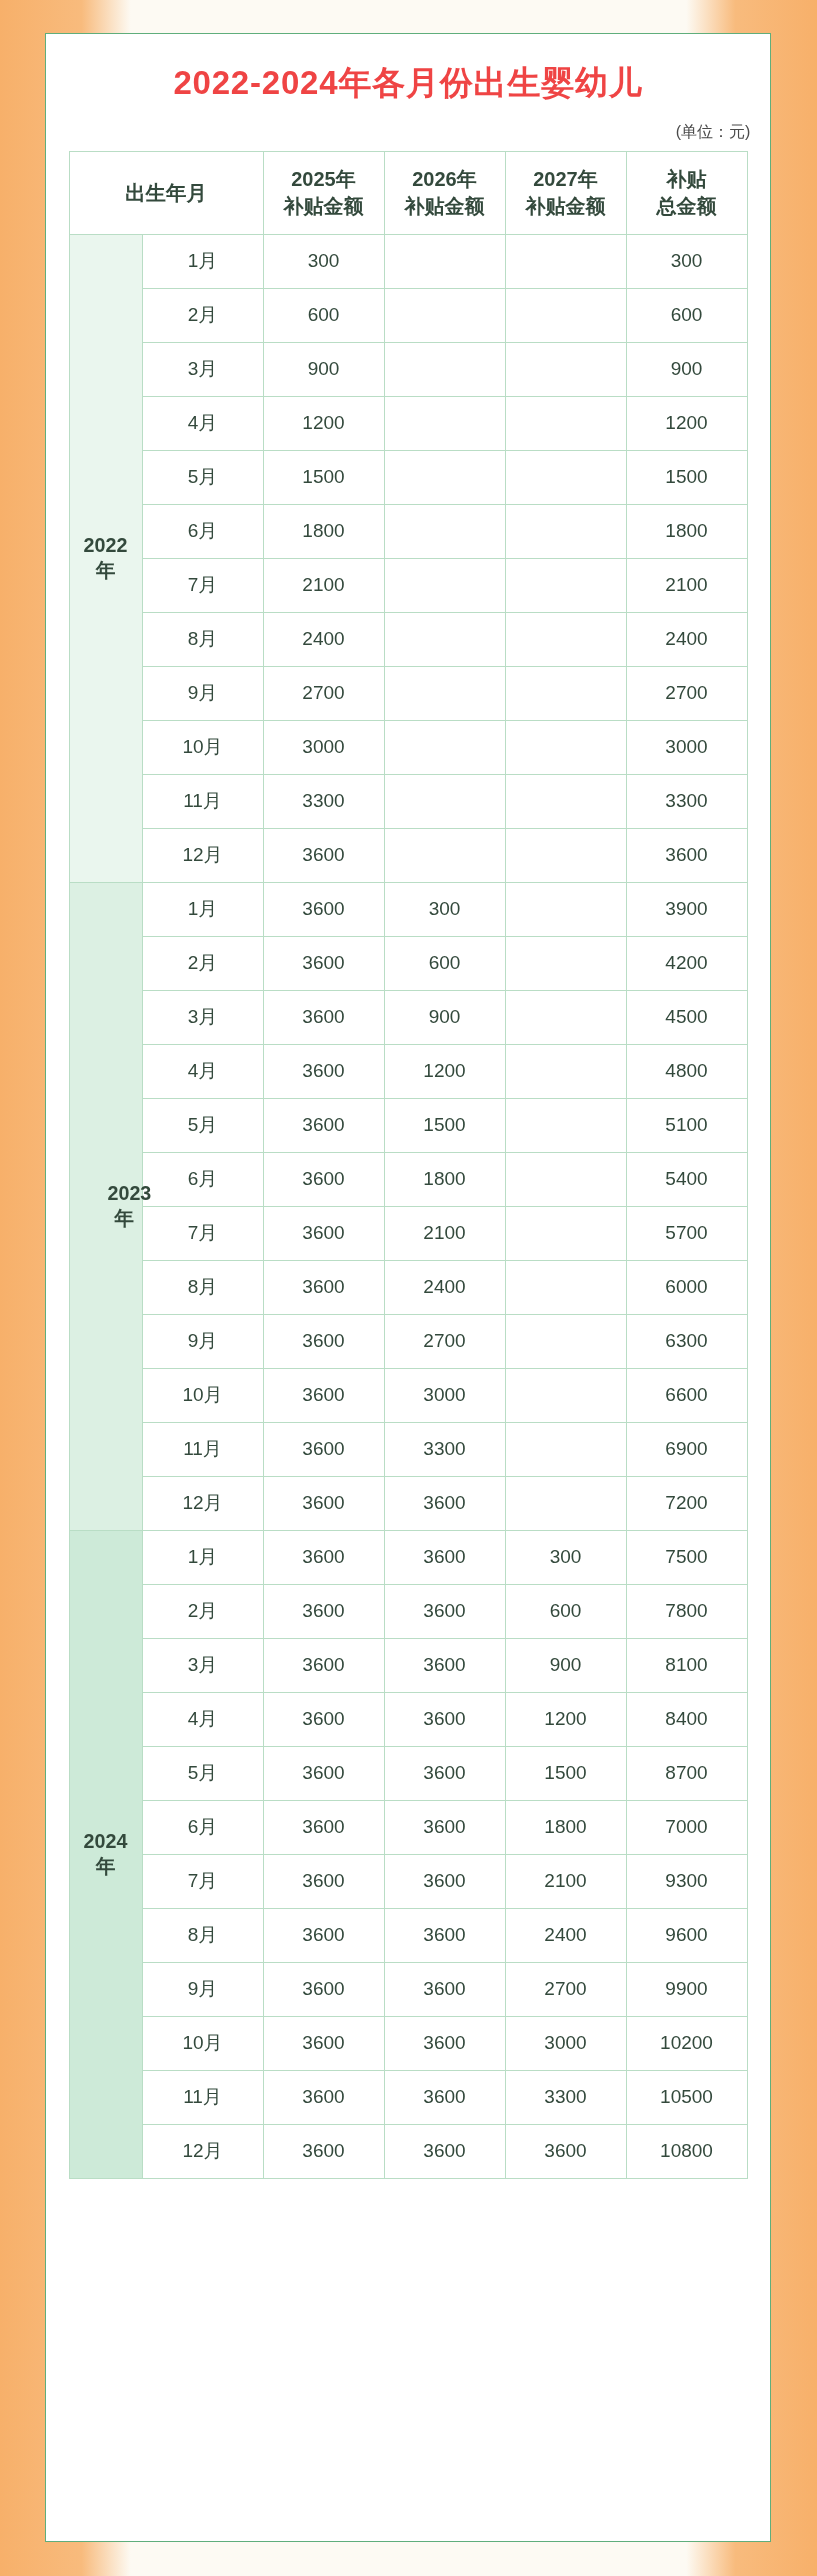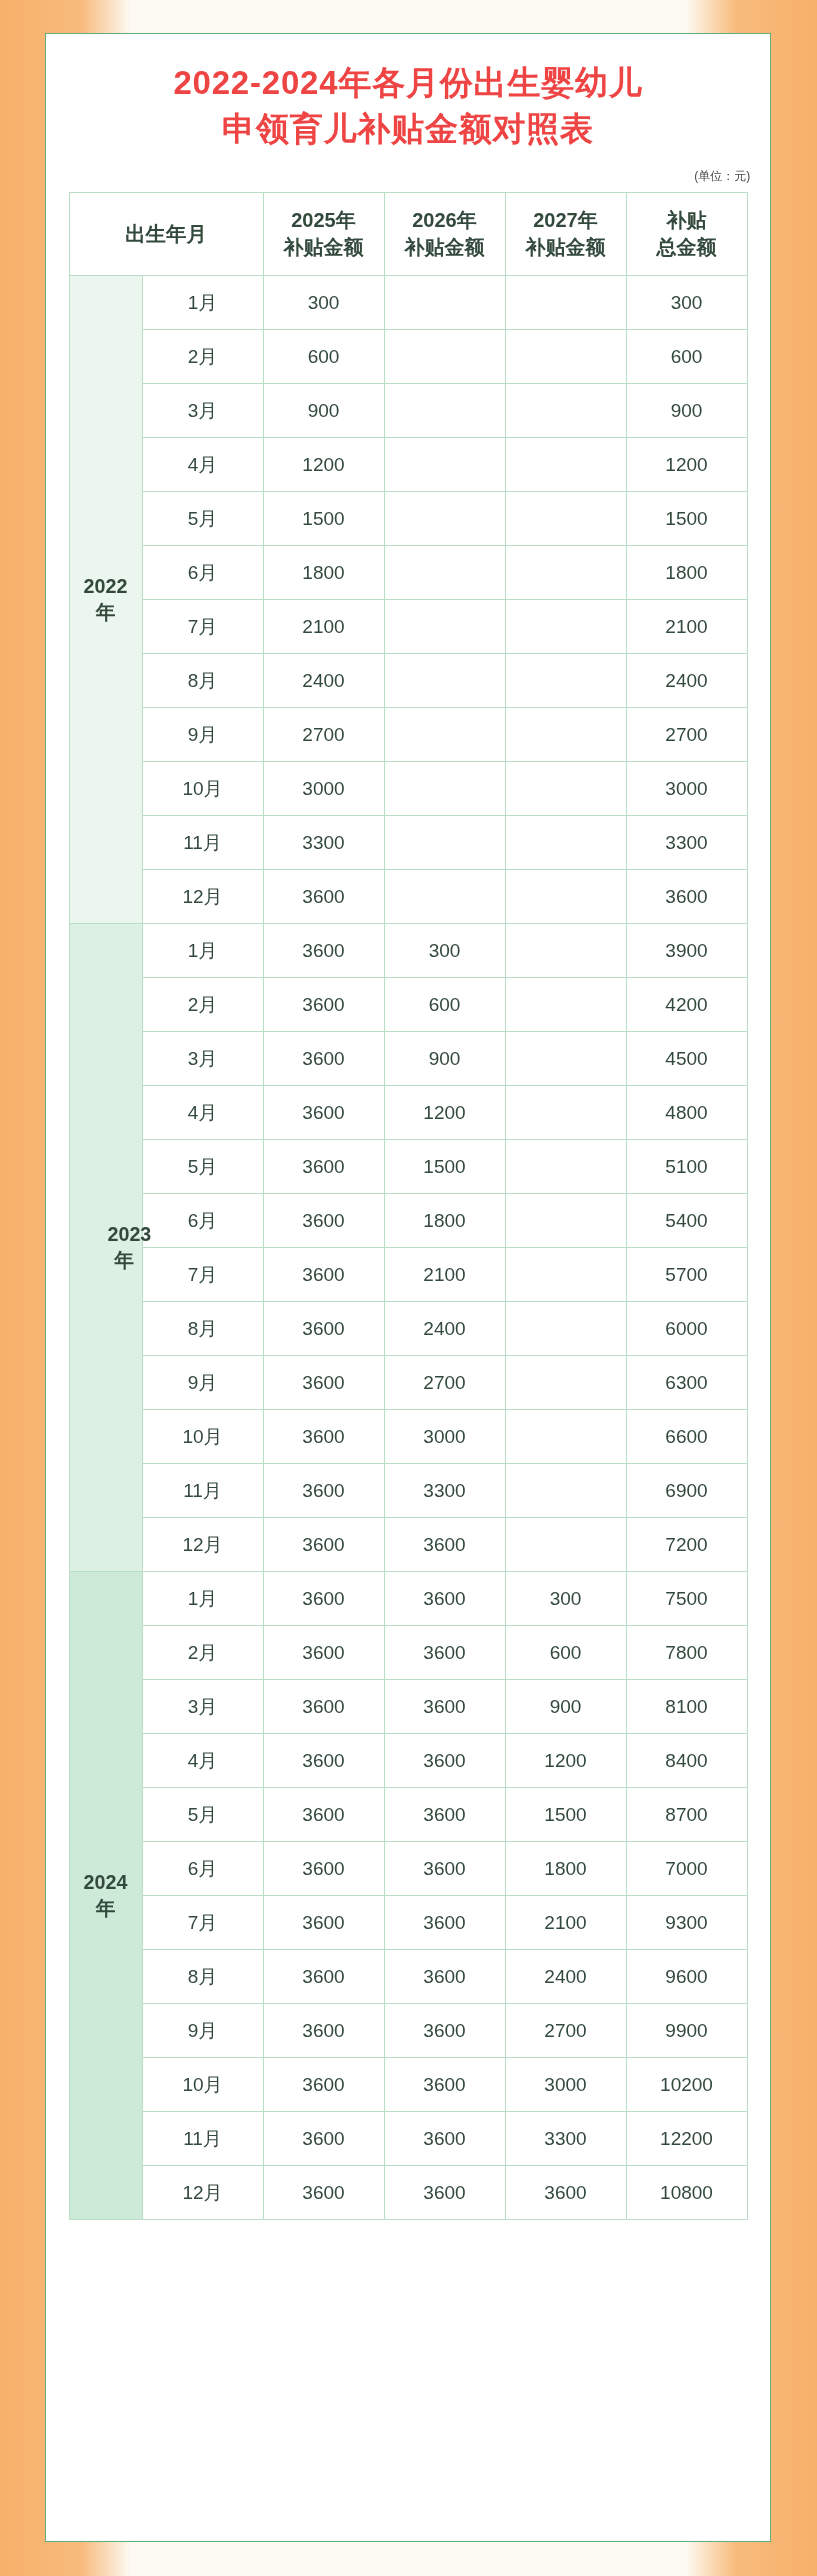--- a/index.html
+++ b/index.html
@@ -38,21 +38,21 @@
   }
   .title-line {
     font-size: 33px;
     font-weight: bold;
     color: #ef4444;
     letter-spacing: 0.8px;
     line-height: 1.38;
   }
   .unit {
     text-align: right;
-    font-size: 12px;
+    font-size: 16px;
     color: #4a4a4a;
     padding: 12px 19.7px 7.6px 0;
     margin-left: 32px;
   }
   table.main {
     border-collapse: collapse;
     width: 678px;
     margin: 0 auto;
     table-layout: fixed;
   }
@@ -103,21 +103,20 @@
   .bottom-pad { height: 16.6px; }
 </style>
 </head>
 <body>
 
 <div class="page">
   <div class="inner">
 
     <div class="title-block">
       <div class="title-line">2022-2024年各月份出生婴幼儿</div>
-      <div class="title-line">申领育儿补贴金额对照表</div>
     </div>
 
     <div class="unit">(单位：元)</div>
 
     <table class="main">
       <colgroup>
         <col class="col-year">
         <col class="col-month">
         <col class="col-y1">
         <col class="col-y2">
@@ -394,21 +393,21 @@
             <td>3600</td>
             <td>3600</td>
             <td>3000</td>
             <td>10200</td>
           </tr>
           <tr>
             <td>11月</td>
             <td>3600</td>
             <td>3600</td>
             <td>3300</td>
-            <td>12200</td>
+            <td>10500</td>
           </tr>
           <tr>
             <td>12月</td>
             <td>3600</td>
             <td>3600</td>
             <td>3600</td>
             <td>10800</td>
           </tr>
         </tbody>
     </table>

